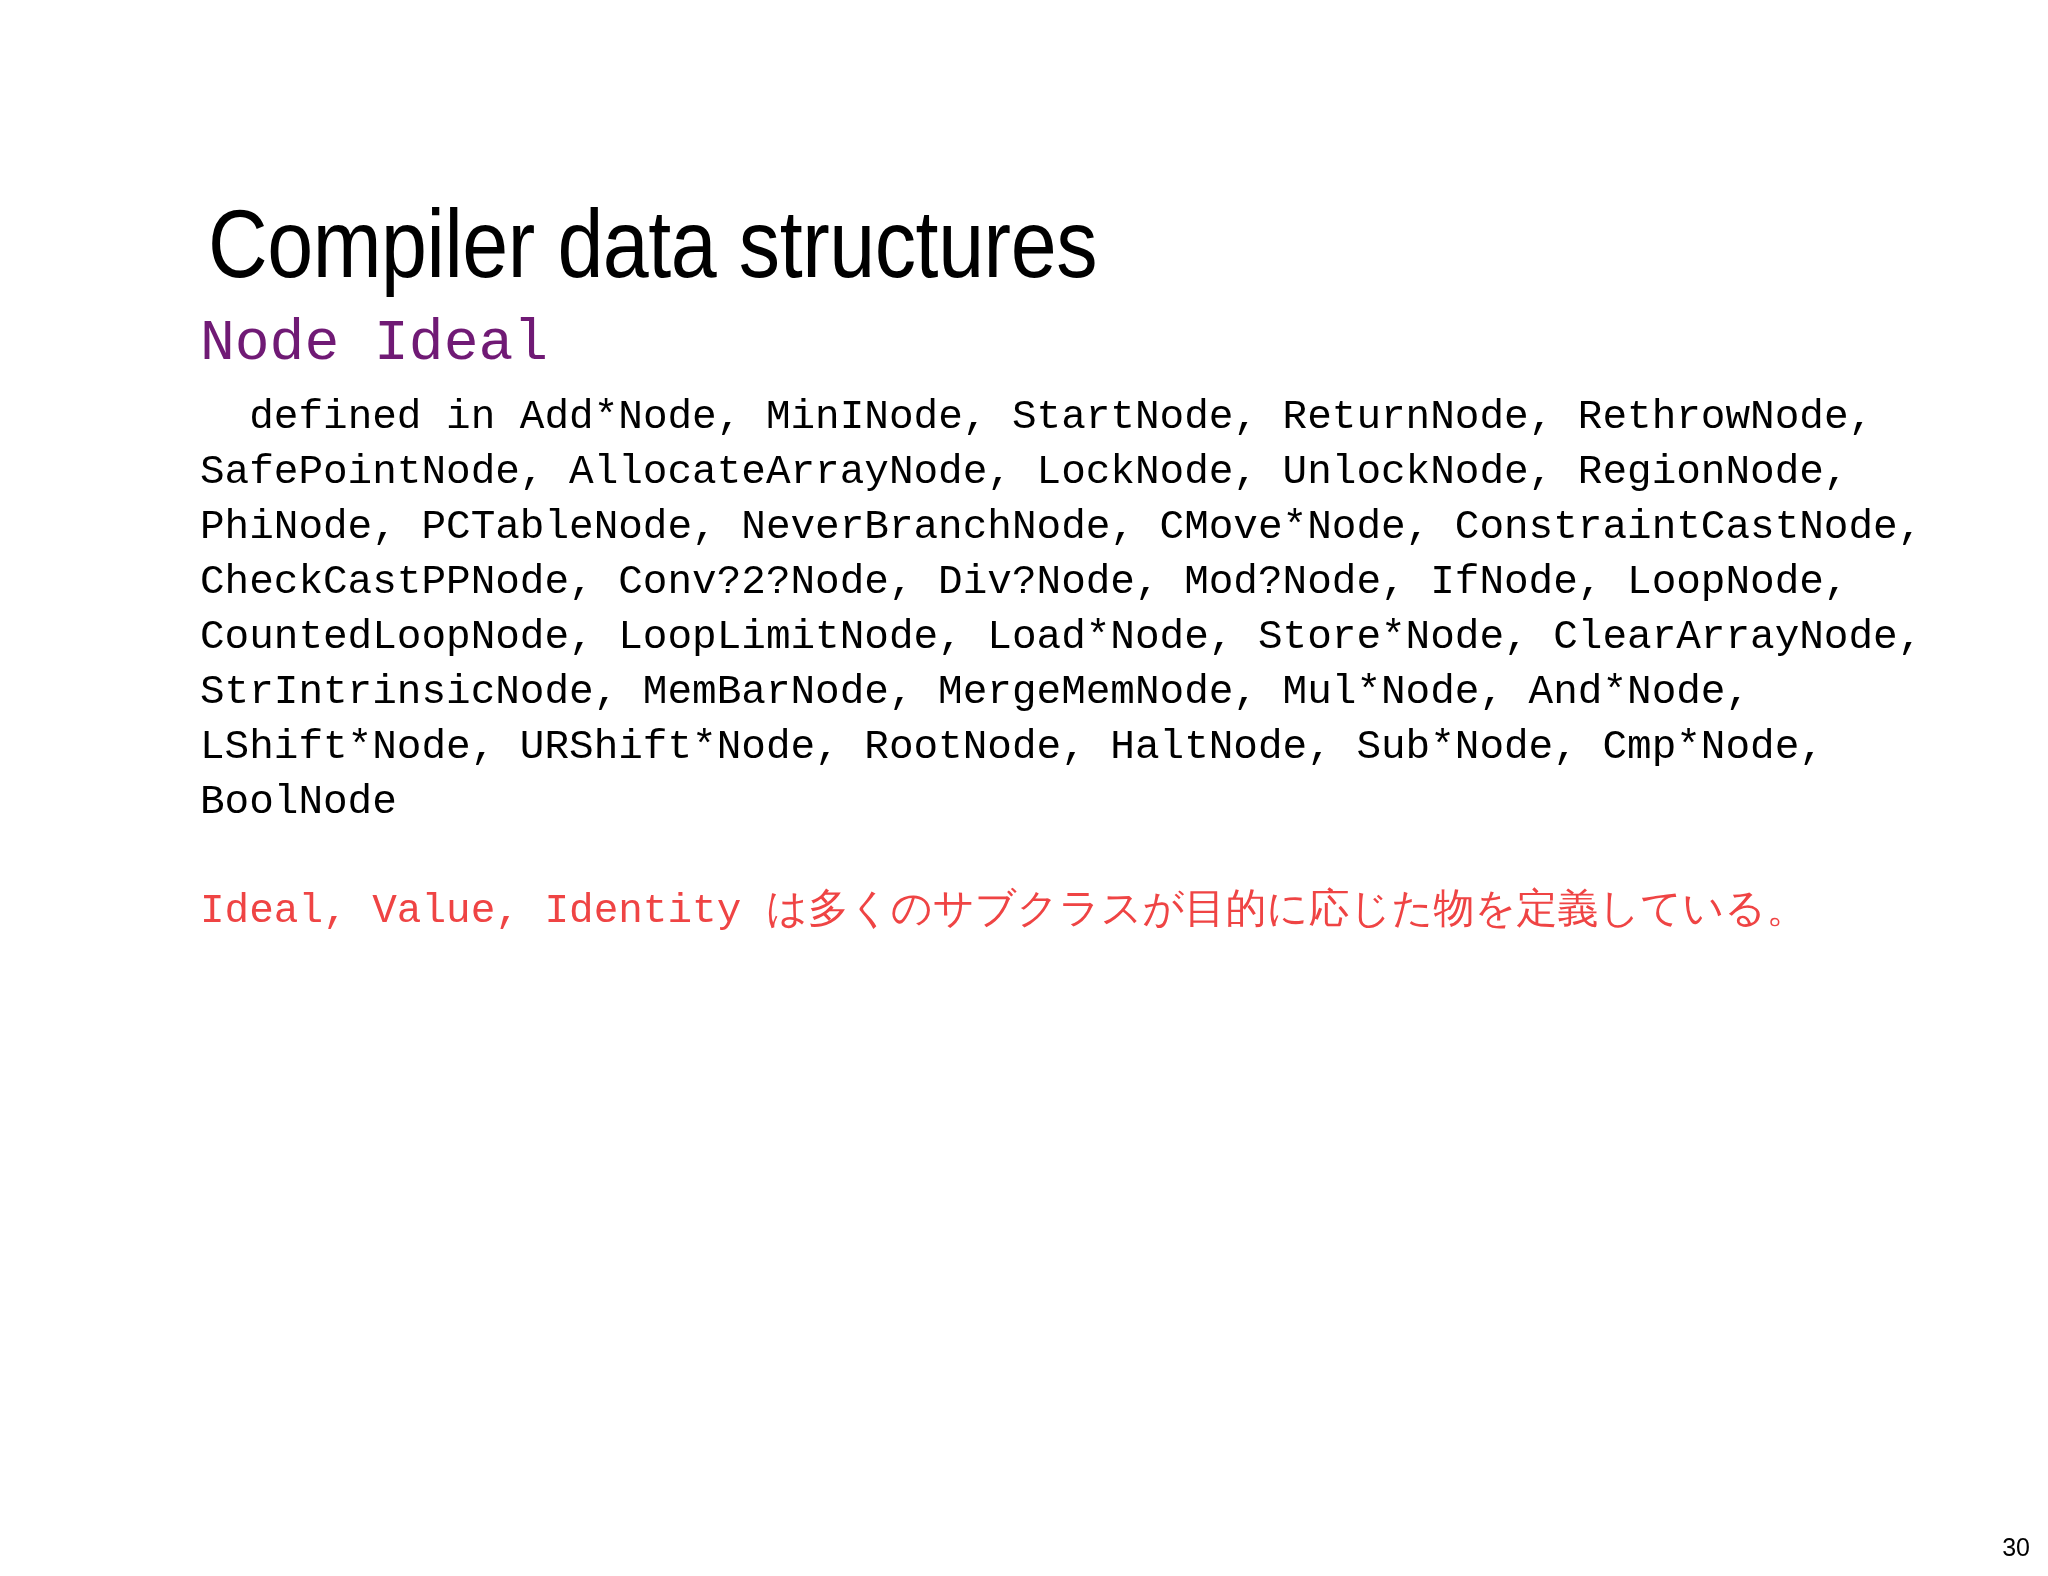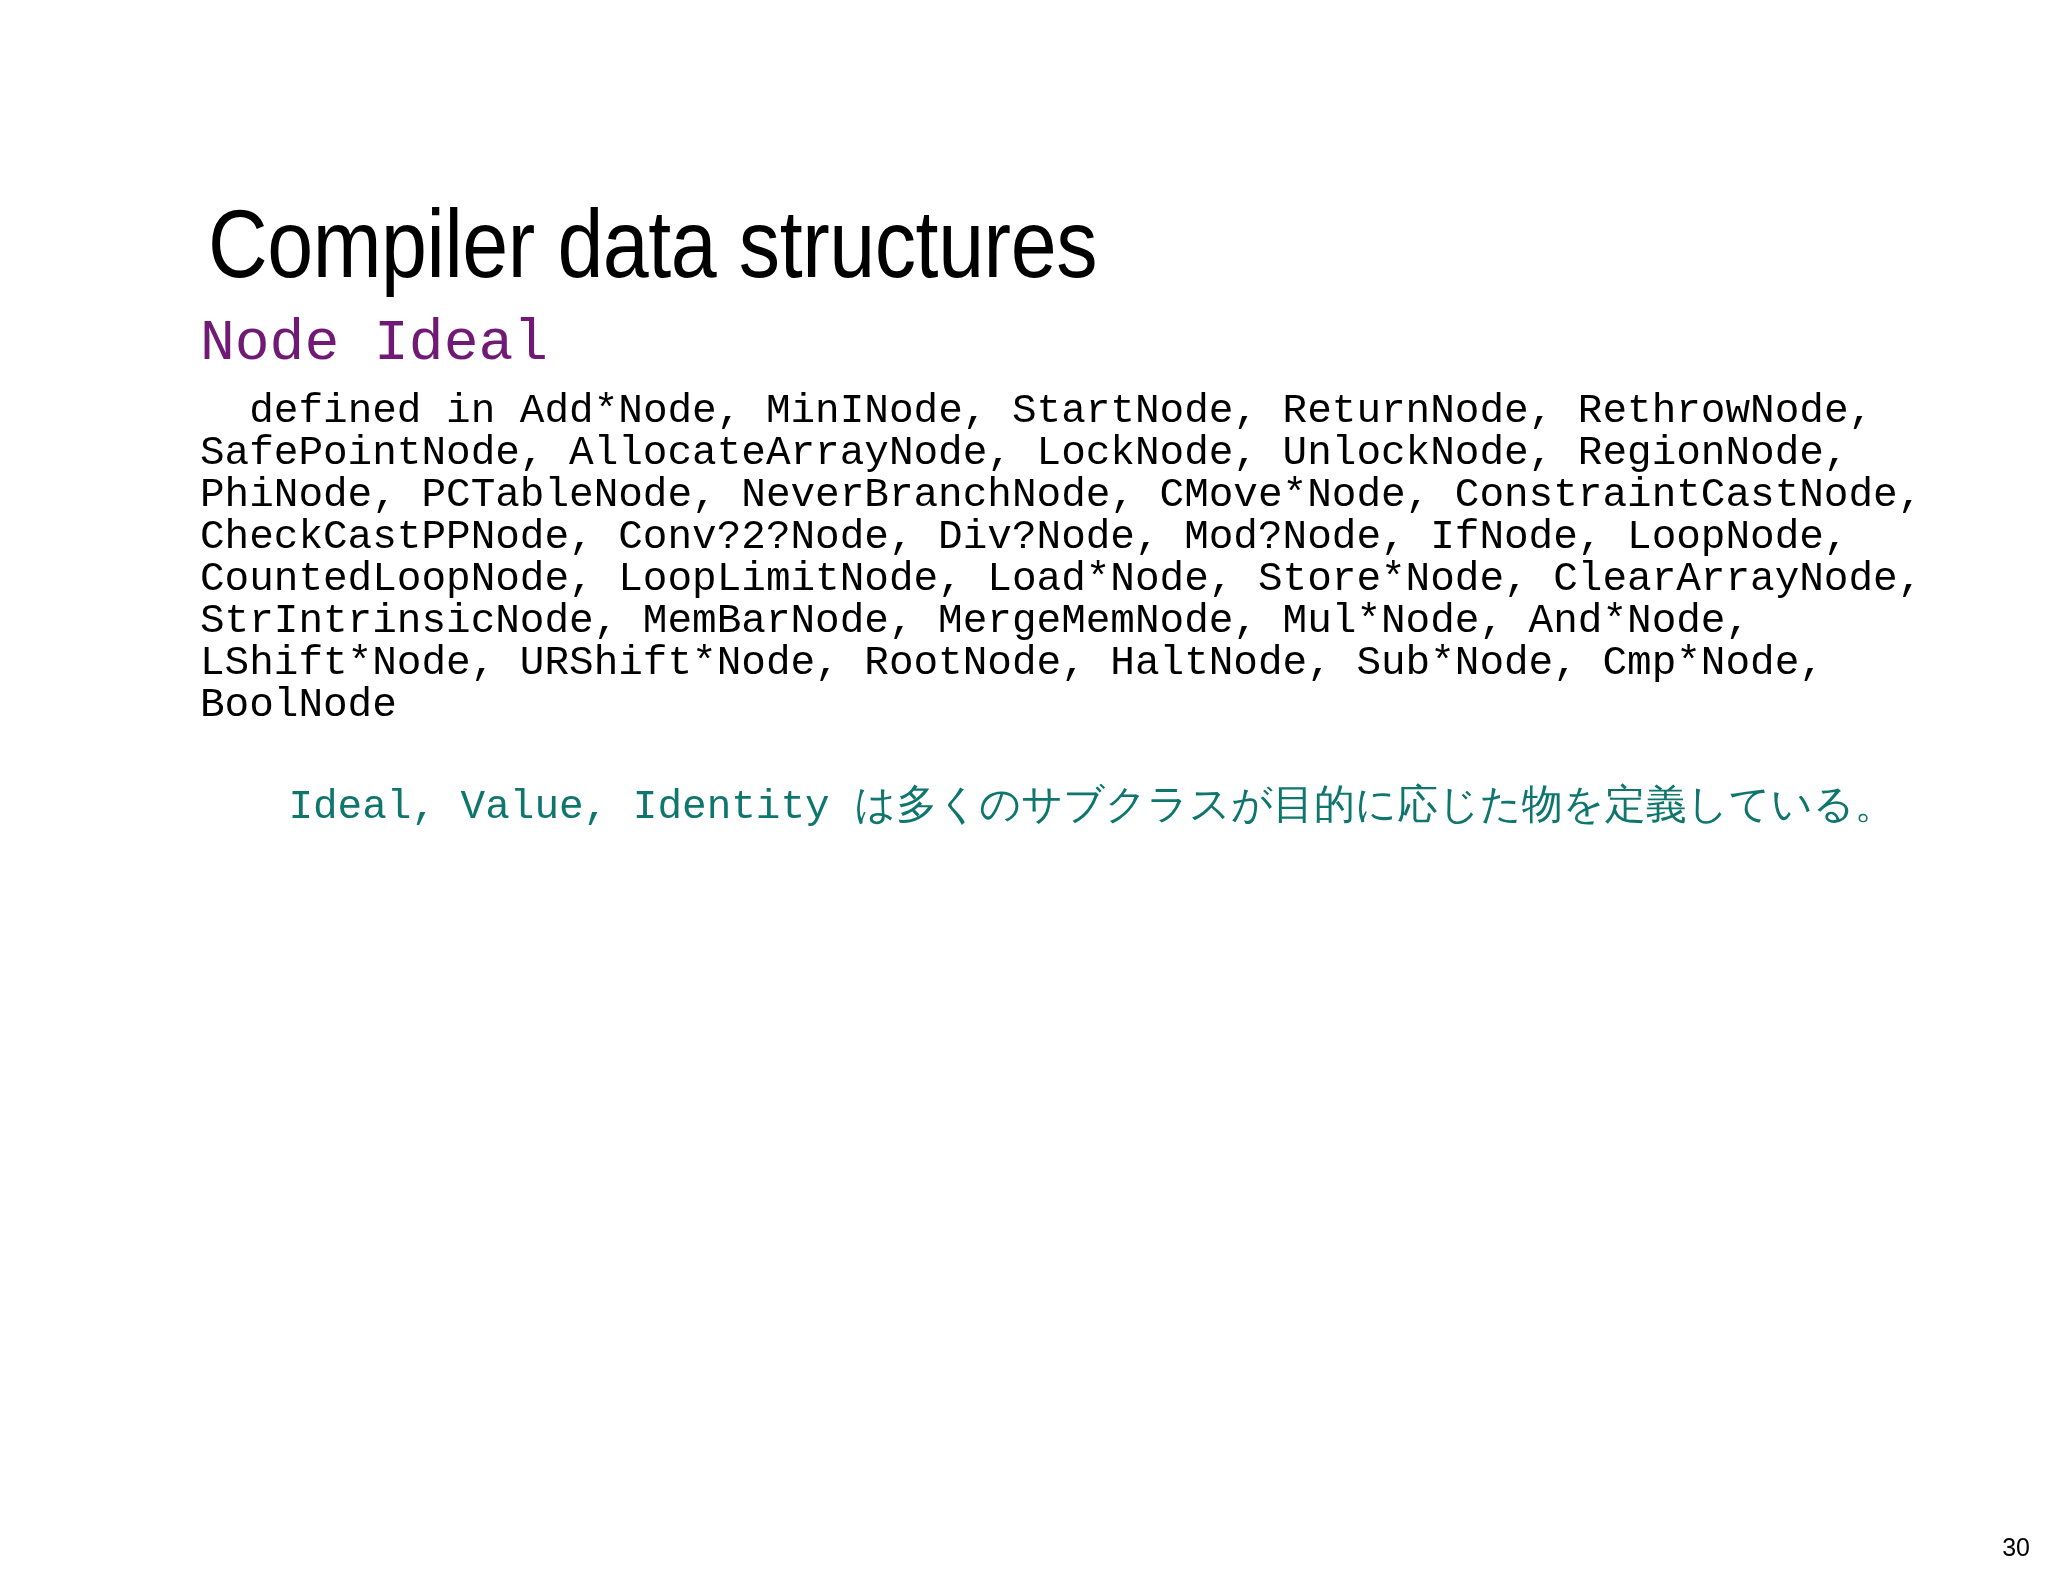--- a/index.html
+++ b/index.html
@@ -53,38 +53,37 @@
     line-height: 1.18;
     font-weight: 400;
     color: #701a75;
     white-space: pre;
     margin: 4px 0 12px 0;
   }
 
   .code-block {
     font-family: "Liberation Mono", "DejaVu Sans Mono", monospace;
     font-size: 41px;
-    line-height: 42px;
+    line-height: 55px;
     font-weight: 400;
     color: #000000;
     white-space: pre-wrap;
     margin: 0;
     letter-spacing: 0px;
   }
 
   .jp-paragraph {
     font-family: "Liberation Mono", "DejaVu Sans Mono", monospace;
     font-size: 41px;
     line-height: 62px;
     font-weight: 400;
-    color: #0f766e;
-    margin: 47px 0 0 12px;
+    color: #ef4444;
+    margin: 47px 0 0 0;
     white-space: pre-wrap;
     max-width: 1760px;
-    text-align: center;
   }
   .jp-paragraph .jp-text {
     font-family: "DejaVu Sans", sans-serif;
   }
 
   
   .page-number {
     position: absolute;
     right: 18px;
     bottom: 16px;

